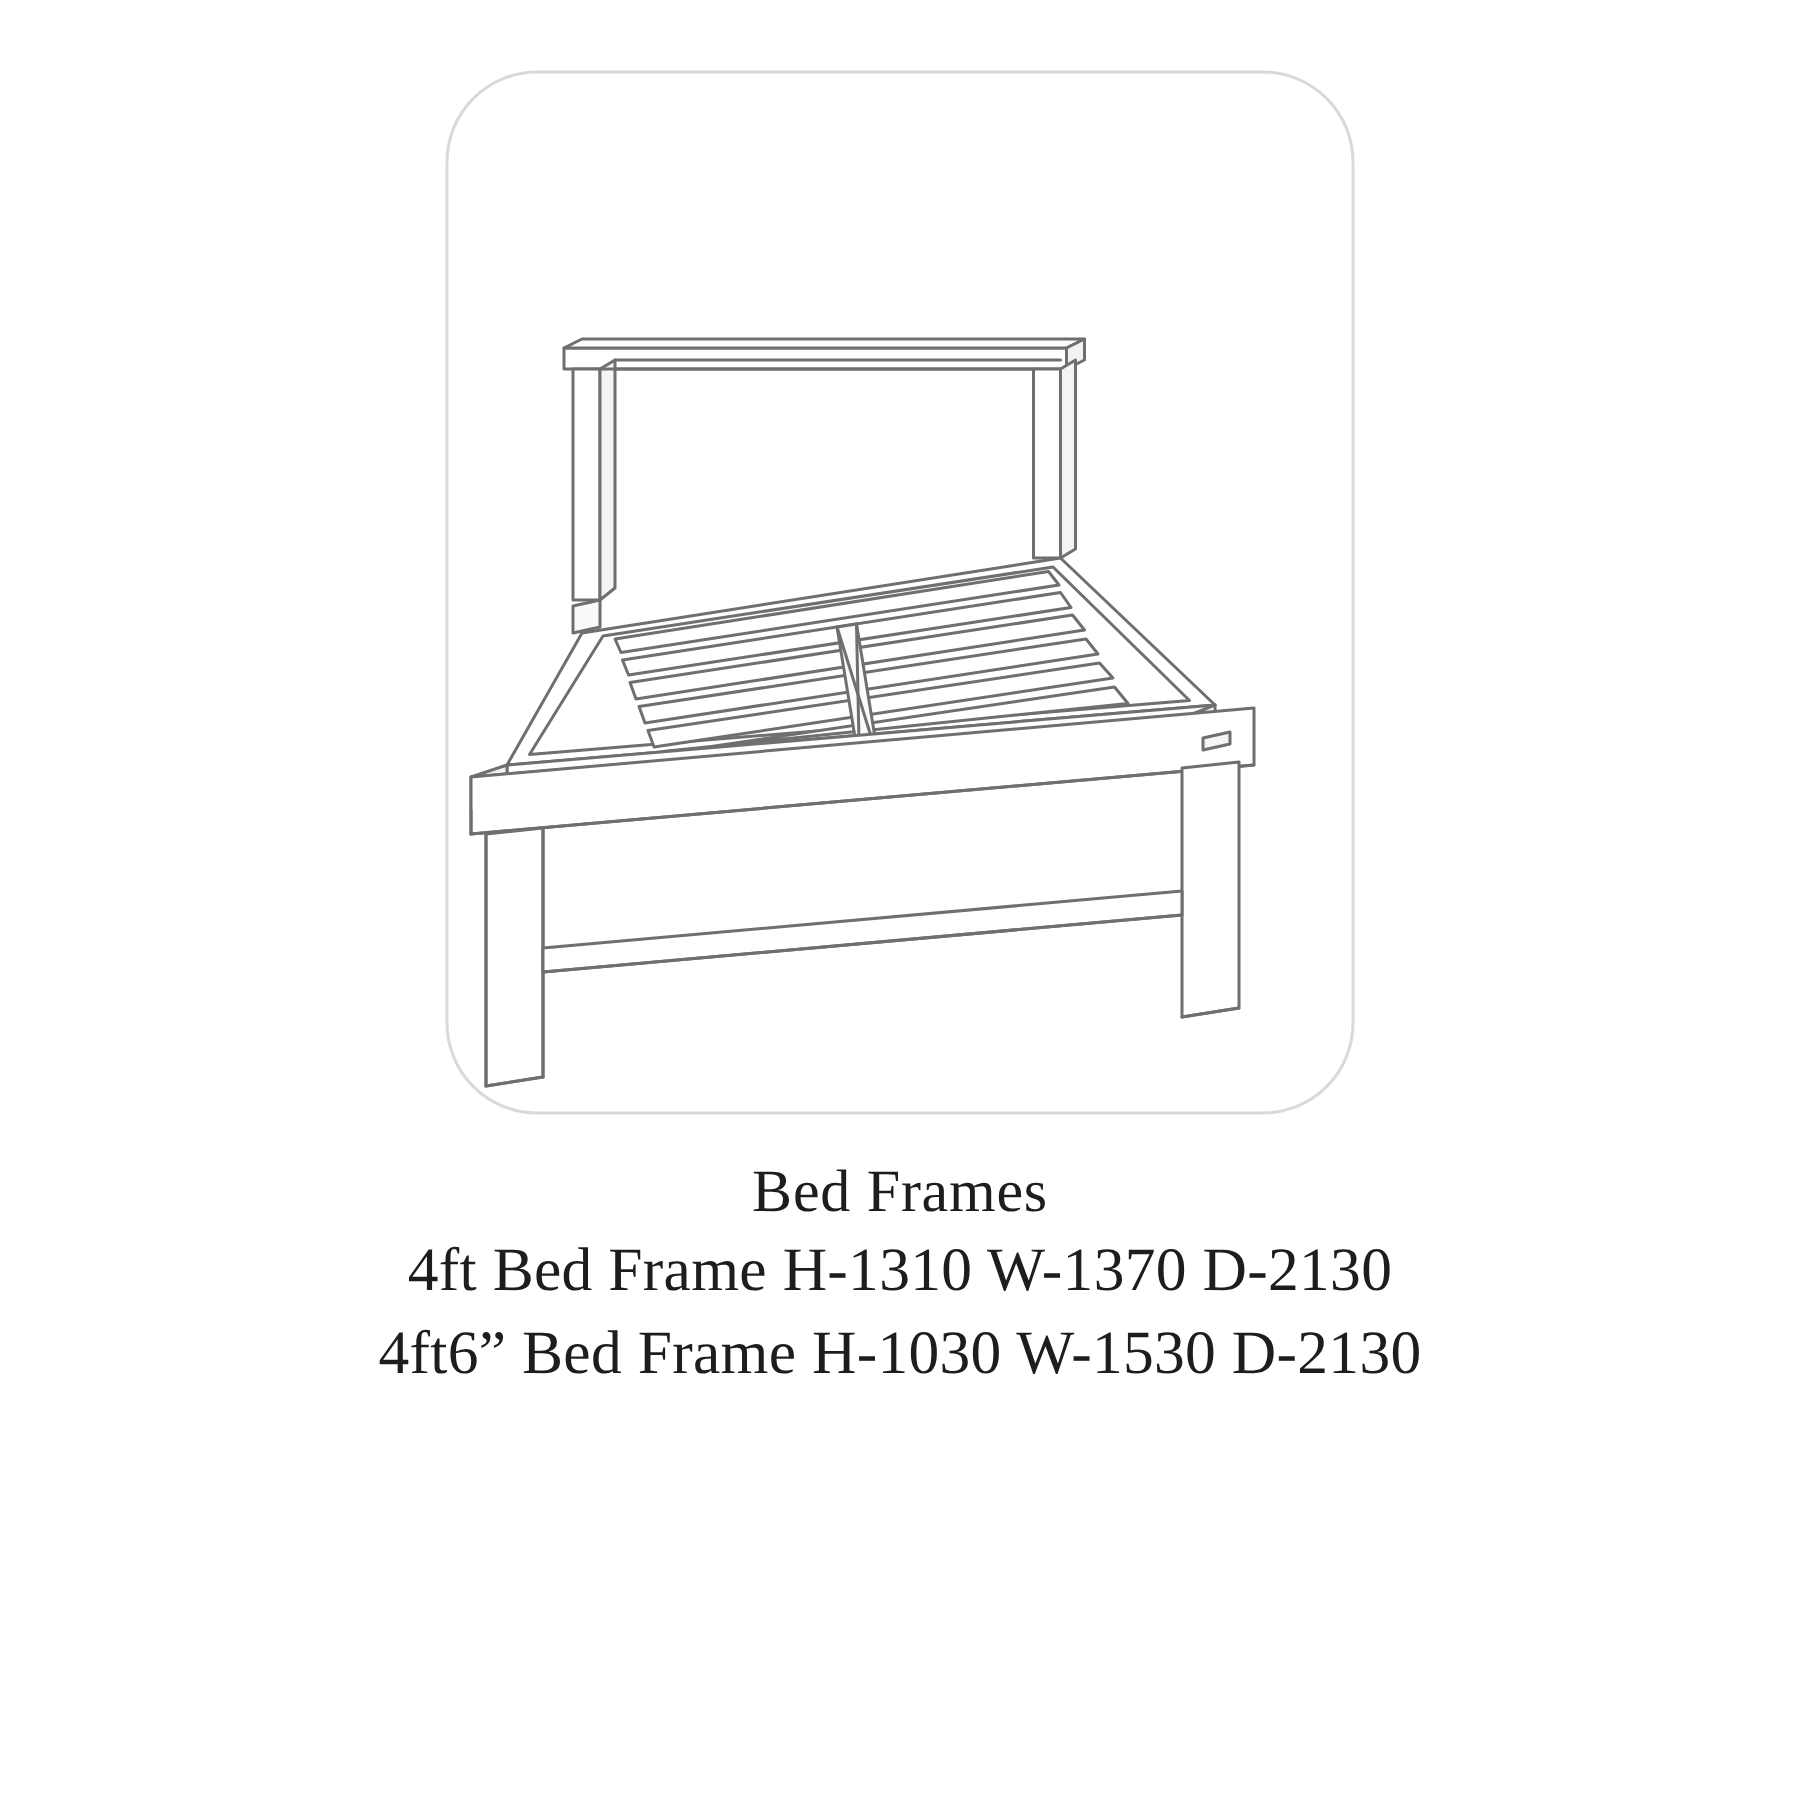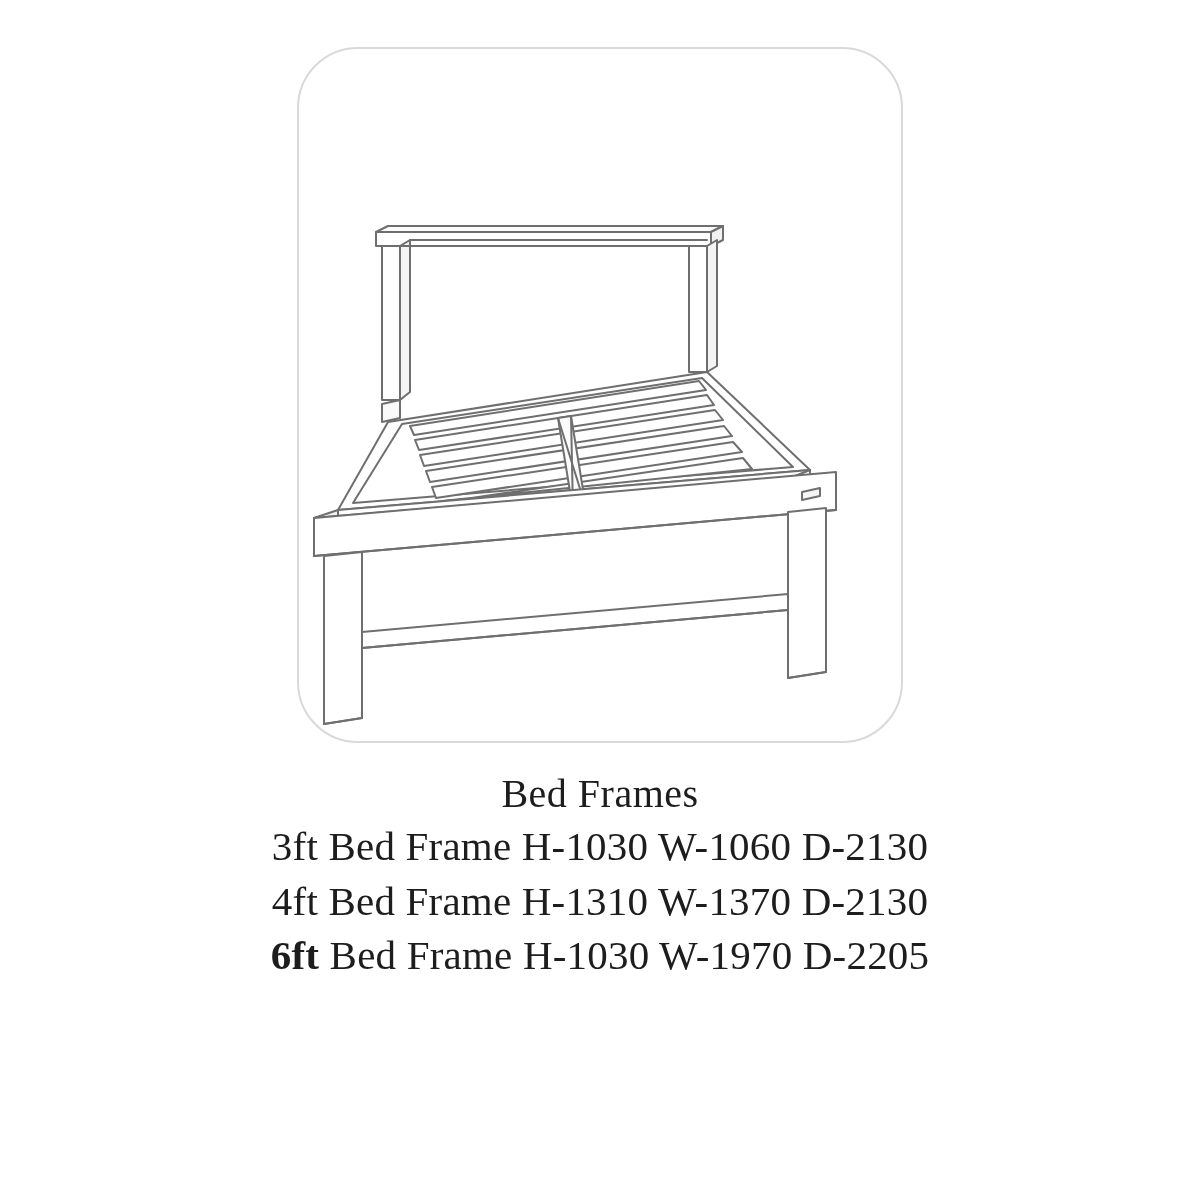--- a/index.html
+++ b/index.html
@@ -124,23 +124,20 @@
         <path d="M72 608 L498 570"></path>
 
         <path d="M24 500 L24 516"></path>
       </g>
     </svg>
   </div>
 
   <div class="caption-block">
     <div class="caption-title">Bed Frames</div>
     <div class="spec-line">
-      <span class="lead">3ft</span><span> Bed Frame H-1030 W-1060 D-2130</span>
+      <span class="lead">4ft</span><span> Bed Frame H-1310 W-1370 D-2130</span>
     </div>
     <div class="spec-line">
-      <span class="lead">4ft</span><span> Bed Frame H-1310 W-1370 D-2130</span>
-    </div>
-    <div class="spec-line bold-lead">
-      <span class="lead">6ft</span><span> Bed Frame H-1030 W-1970 D-2205</span>
+      <span class="lead">4ft6”</span><span> Bed Frame H-1030 W-1530 D-2130</span>
     </div>
   </div>
 
 </div>
 
 </body></html>

